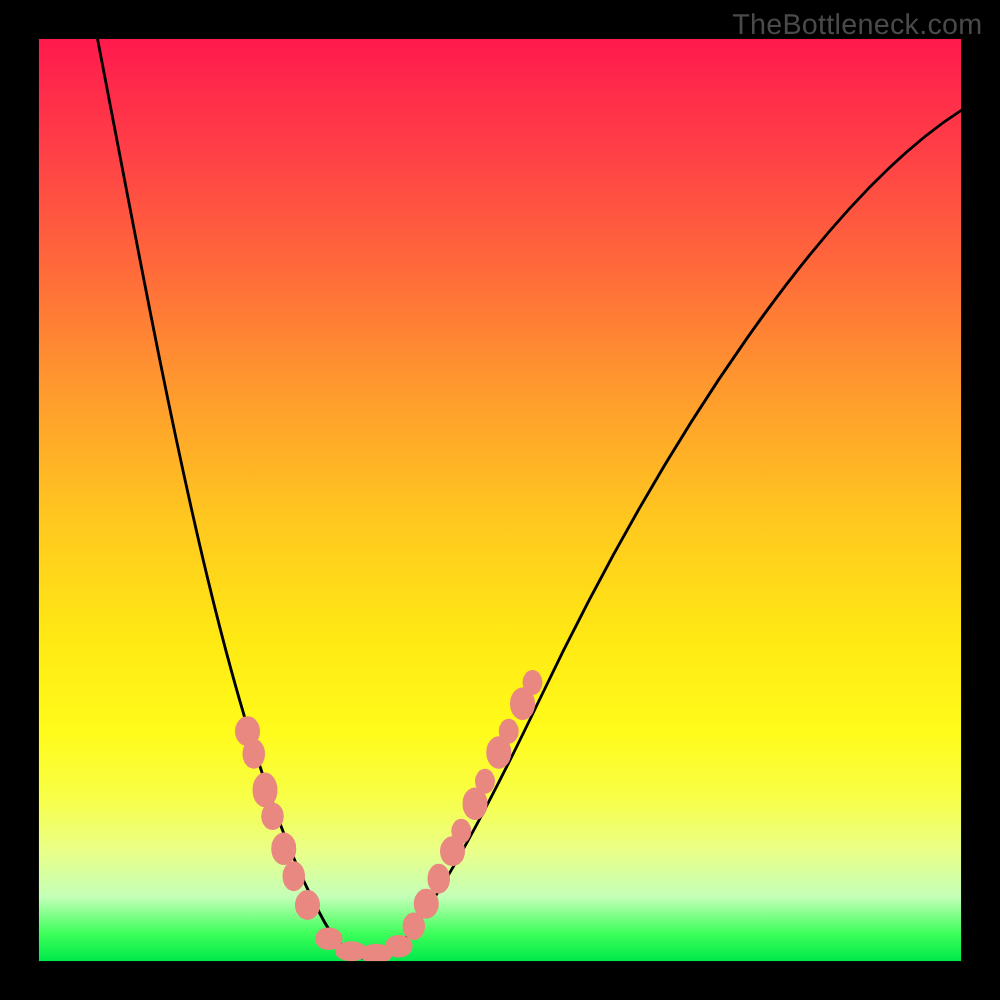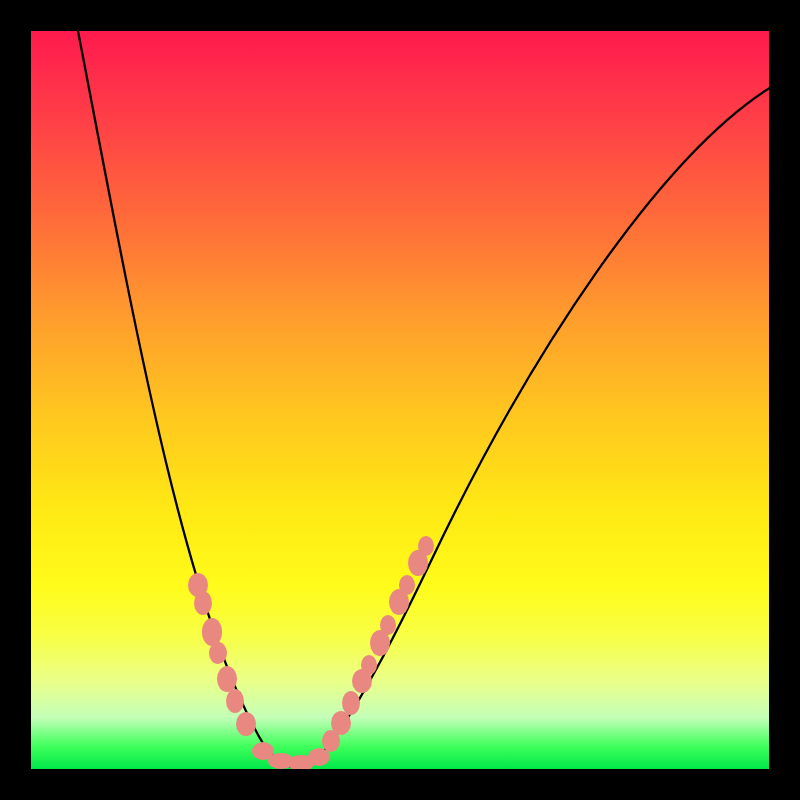--- a/index.html
+++ b/index.html
@@ -95,13 +95,14 @@
           <ellipse cx="349" cy="612" rx="10" ry="13" class="dot"></ellipse>
           <ellipse cx="357" cy="594" rx="8" ry="10" class="dot"></ellipse>
           <ellipse cx="368" cy="571" rx="10" ry="13" class="dot"></ellipse>
           <ellipse cx="376" cy="554" rx="8" ry="10" class="dot"></ellipse>
           <ellipse cx="387" cy="532" rx="10" ry="13" class="dot"></ellipse>
           <ellipse cx="395" cy="515" rx="8" ry="10" class="dot"></ellipse>
         </g>
     </svg>
   </div>
 
+  <div class="watermark">TheBottleneck.com</div>
 </div>
 
 </body></html>

